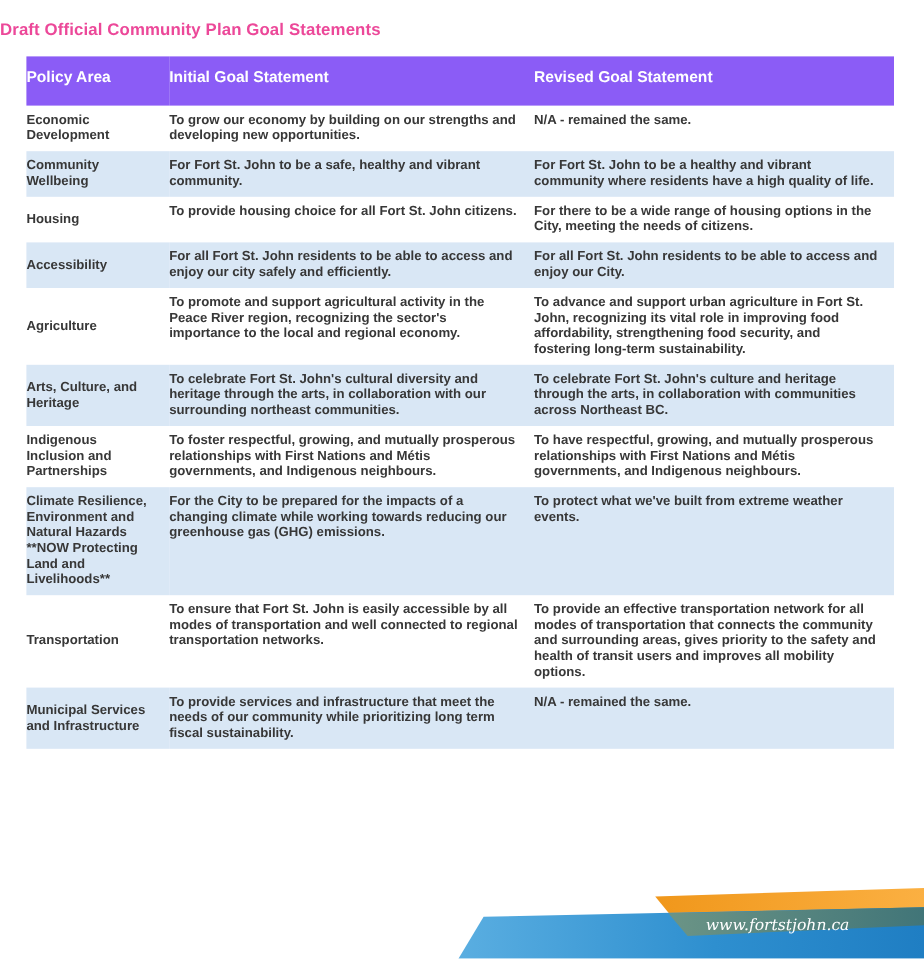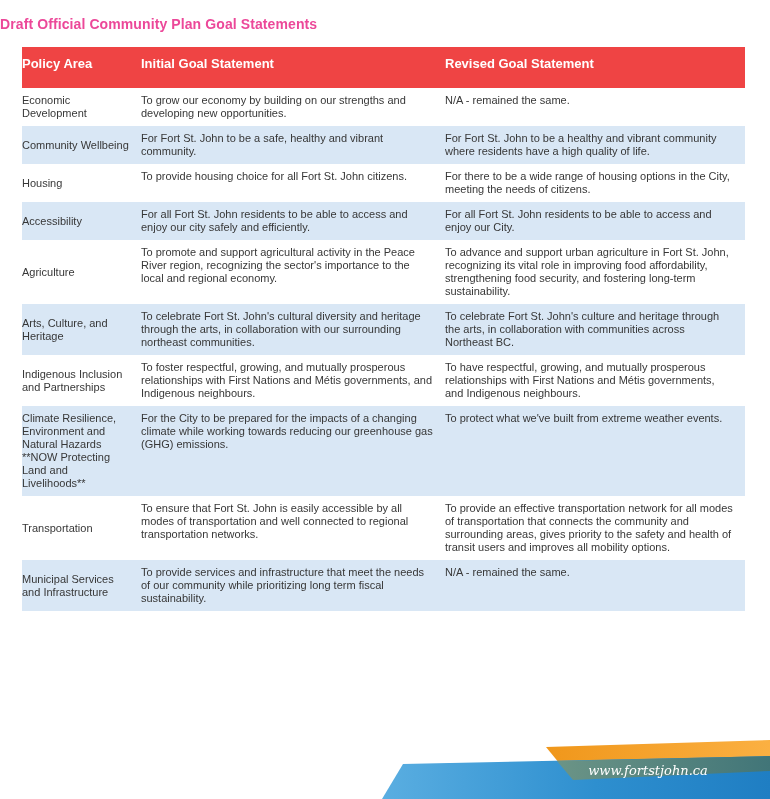--- a/index.html
+++ b/index.html
@@ -19,35 +19,35 @@
   }
   table.goals{
     position:absolute;
     left:22px;top:47px;
     width:711px;
     border-collapse:collapse;
     table-layout:fixed;
     z-index:1;
   }
   table.goals th{
-    background:#ef4444;
+    background:#8b5cf6;
     color:#ffffff;
     font-size:13px;
     font-weight:bold;
     text-align:left;
     vertical-align:top;
     padding:9px 4px 17px 0;
   }
   th.col-policy{width:115px;padding-left:9px;}
   th.col-initial{width:300px;padding-left:60px;}
   th.col-revised{width:296px;padding-left:1px;margin-top:17px;}
   table.goals td{
     font-size:11px;
     line-height:13px;
-    font-weight:400;
+    font-weight:700;
     color:#373737;
     padding:6px 12px 6px 0;
     margin-left:43px;
   }
   td.policy{
     padding-left:8px;
     padding-right:6px;
     vertical-align:middle;
     color:#3a3a3a;
   }

